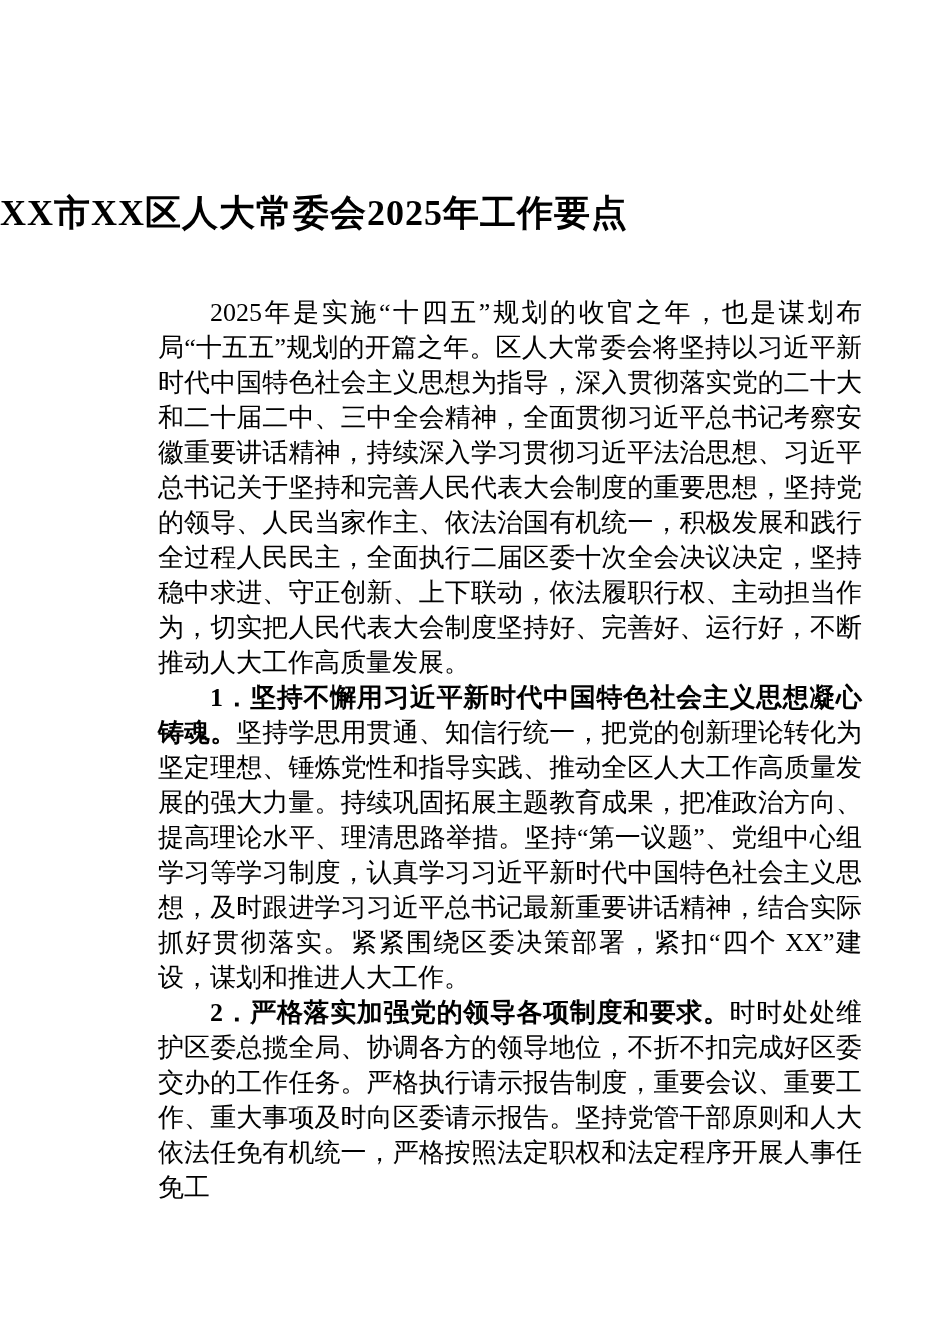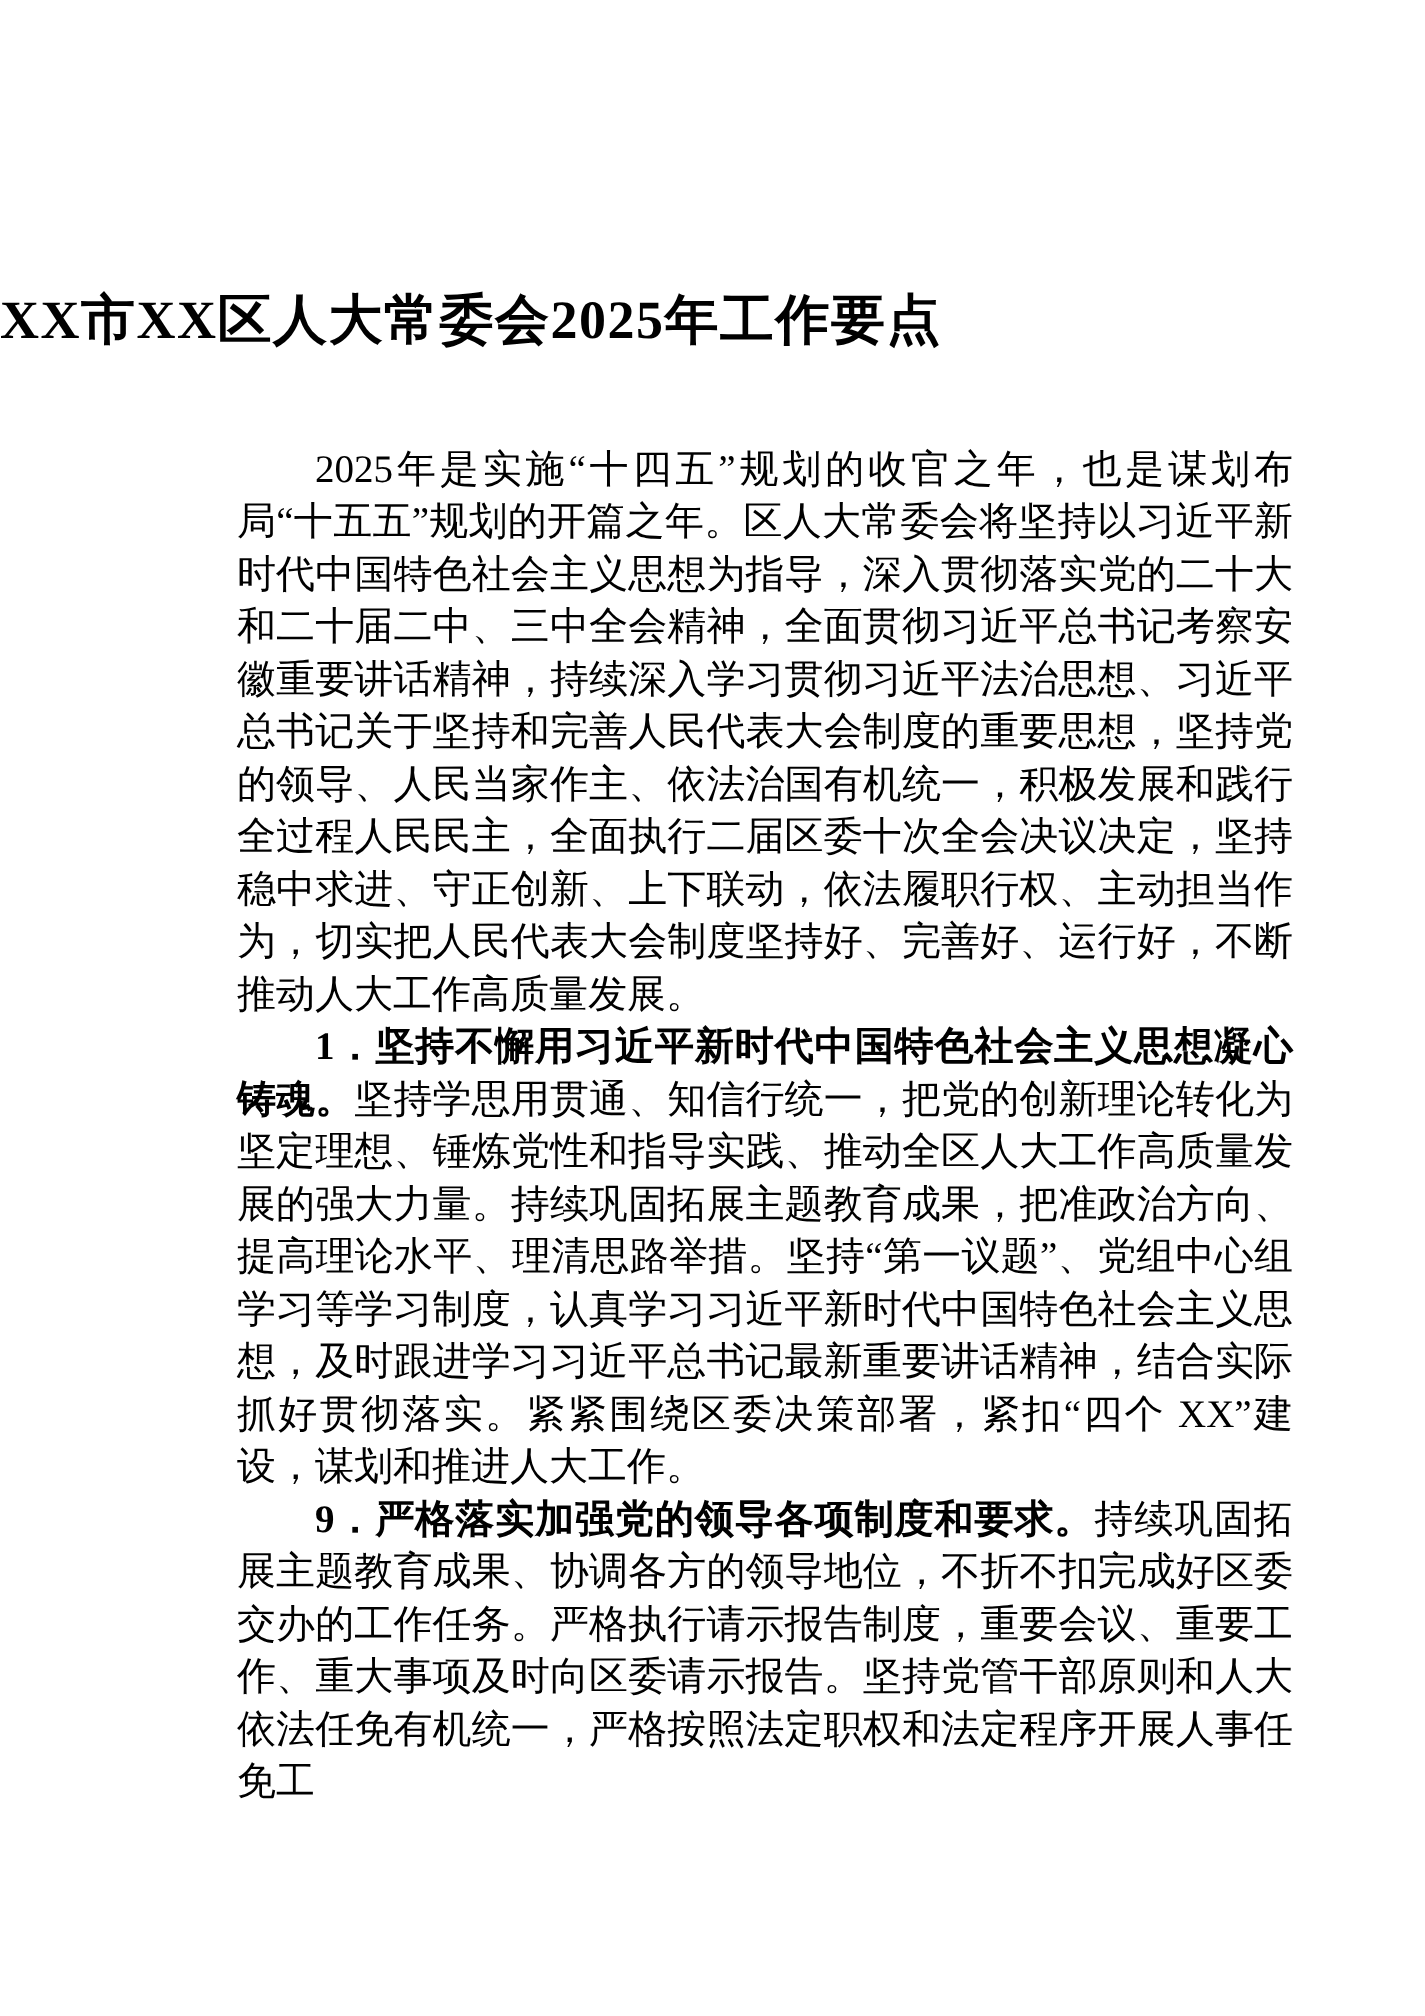--- a/index.html
+++ b/index.html
@@ -59,17 +59,17 @@
 
   <h1 class="doc-title">XX市XX区人大常委会2025年工作要点</h1>
 
   <div class="doc-body">
 
     <p class="para">2025年是实施“十四五”规划的收官之年，也是谋划布局“十五五”规划的开篇之年。区人大常委会将坚持以习近平新时代中国特色社会主义思想为指导，深入贯彻落实党的二十大和二十届二中、三中全会精神，全面贯彻习近平总书记考察安徽重要讲话精神，持续深入学习贯彻习近平法治思想、习近平总书记关于坚持和完善人民代表大会制度的重要思想，坚持党的领导、人民当家作主、依法治国有机统一，积极发展和践行全过程人民民主，全面执行二届区委十次全会决议决定，坚持稳中求进、守正创新、上下联动，依法履职行权、主动担当作为，切实把人民代表大会制度坚持好、完善好、运行好，不断推动人大工作高质量发展。</p>
 
 
     <p class="para"><strong class="lead">1．坚持不懈用习近平新时代中国特色社会主义思想凝心铸魂。</strong><span>坚持学思用贯通、知信行统一，把党的创新理论转化为坚定理想、锤炼党性和指导实践、推动全区人大工作高质量发展的强大力量。持续巩固拓展主题教育成果，把准政治方向、提高理论水平、理清思路举措。坚持“第一议题”、党组中心组学习等学习制度，认真学习习近平新时代中国特色社会主义思想，及时跟进学习习近平总书记最新重要讲话精神，结合实际抓好贯彻落实。紧紧围绕区委决策部署，紧扣“四个 XX”建设，谋划和推进人大工作。</span></p>
 
-    <p class="para"><strong class="lead">9．严格落实加强党的领导各项制度和要求。</strong><span>持续巩固拓展主题教育成果、协调各方的领导地位，不折不扣完成好区委交办的工作任务。严格执行请示报告制度，重要会议、重要工作、重大事项及时向区委请示报告。坚持党管干部原则和人大依法任免有机统一，严格按照法定职权和法定程序开展人事任免工</span></p>
+    <p class="para"><strong class="lead">2．严格落实加强党的领导各项制度和要求。</strong><span>时时处处维护区委总揽全局、协调各方的领导地位，不折不扣完成好区委交办的工作任务。严格执行请示报告制度，重要会议、重要工作、重大事项及时向区委请示报告。坚持党管干部原则和人大依法任免有机统一，严格按照法定职权和法定程序开展人事任免工</span></p>
 
   </div>
 
 </div>
 
 </body></html>

